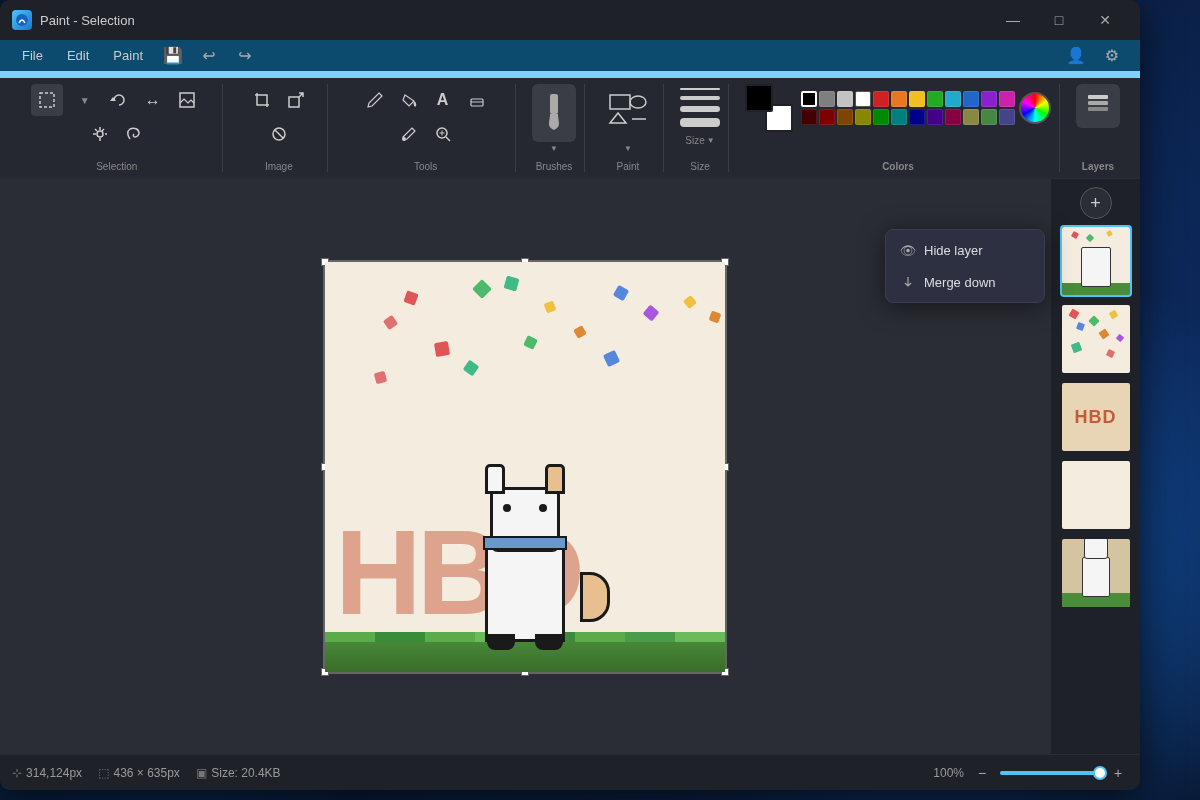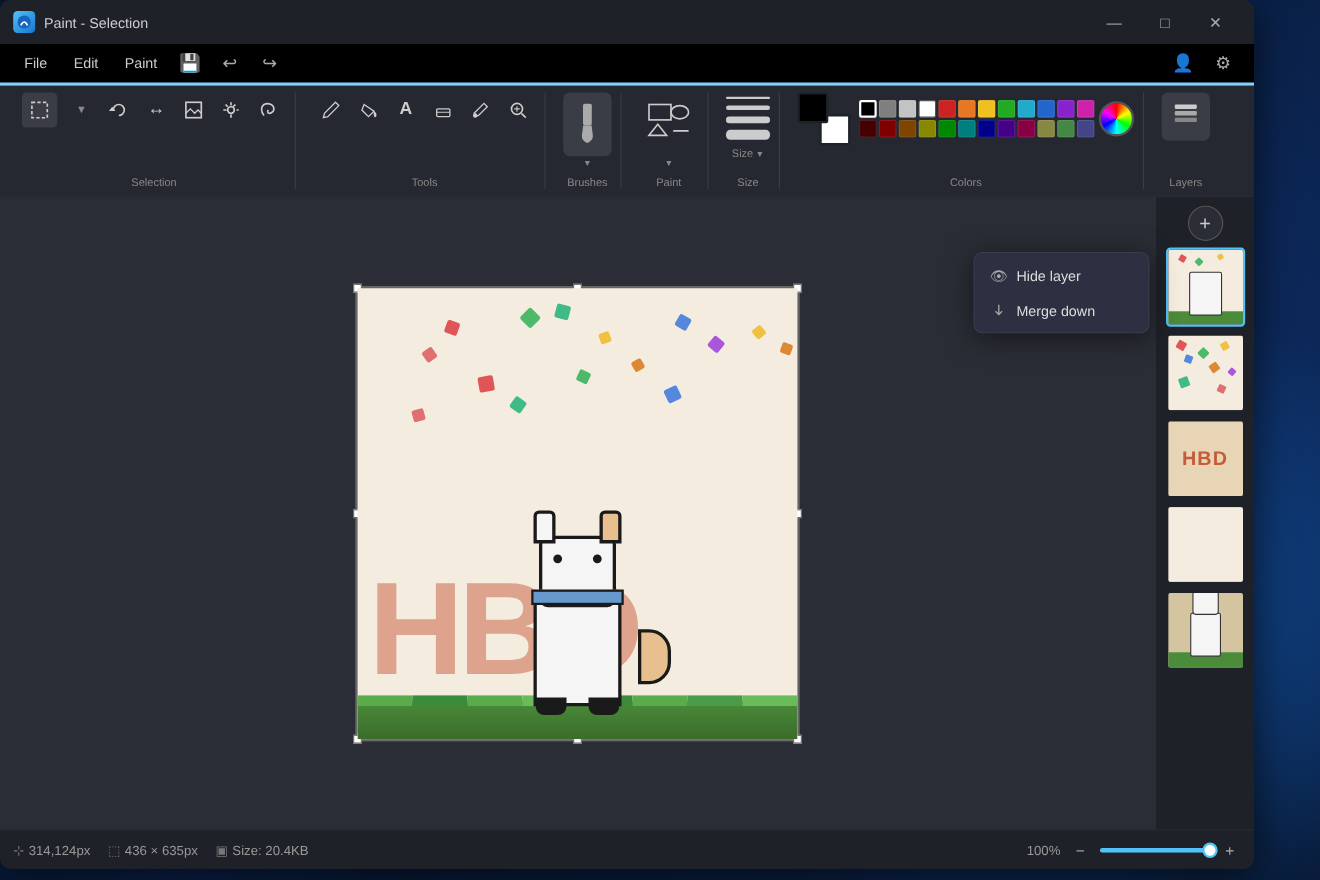--- a/index.html
+++ b/index.html
@@ -70,25 +70,25 @@
       font-size: 14px;
       cursor: pointer;
       border-radius: 4px;
     }
 
     
     .menu-bar {
       display: flex;
       align-items: center;
       height: 38px;
-      background: #000000;
+      background: #0c4a6e;
       padding: 0 12px;
       gap: 4px;
       flex-shrink: 0;
-      border-bottom: 3px solid #7dd3fc;
+      border-bottom: 7px solid #7dd3fc;
     }
     .menu-item {
       padding: 4px 10px;
       color: #ccc;
       font-size: 13px;
       border-radius: 4px;
       cursor: pointer;
     }
     .menu-action-btn {
       width: 32px; height: 28px;
@@ -114,21 +114,21 @@
       min-height: 100px;
     }
     .ribbon-group {
       display: flex;
       flex-direction: column;
       align-items: center;
       padding: 0 8px;
       border-right: 1px solid #3a3d45;
       gap: 4px;
     }
-    .ribbon-group:last-child { border-right: none; }
+    .ribbon-group:last-child { border-right: none; font-weight: bold; }
     .ribbon-group-label {
       font-size: 10px;
       color: #888;
       margin-top: auto;
       padding-top: 4px;
     }
     .ribbon-tools {
       display: flex;
       flex-wrap: wrap;
       gap: 2px;
@@ -455,20 +455,42 @@
         </div>
         <div class="ribbon-btn">
           <svg width="18" height="18" viewBox="0 0 18 18">
               <path d="M5 14 C2 10 2 6 5 4 C9 2 14 4 14 8 C14 10 12 12 10 12 C8 12 8 10 9 9" stroke="#ccc" stroke-width="1.5" fill="none"></path>
             </svg>
         </div>
       </div>
       <div class="ribbon-group-label">Selection</div>
     </div>
 
+    <div class="ribbon-group">
+      <div class="ribbon-tools">
+        <div class="ribbon-btn" title="Crop">
+          <svg width="18" height="18" viewBox="0 0 18 18">
+              <path d="M4 2 L4 14 L16 14 M2 4 L14 4 L14 16" stroke="#ccc" stroke-width="1.5" fill="none"></path>
+            </svg>
+        </div>
+        <div class="ribbon-btn" title="Resize">
+          <svg width="18" height="18" viewBox="0 0 18 18">
+              <rect x="2" y="6" width="10" height="10" fill="none" stroke="#ccc" stroke-width="1.5"></rect>
+              <path d="M12 2 L16 2 L16 6 M12 6 L16 2" stroke="#ccc" stroke-width="1.5" fill="none"></path>
+            </svg>
+        </div>
+        <div class="ribbon-btn">
+          <svg width="18" height="18" viewBox="0 0 18 18">
+              <circle cx="9" cy="9" r="6" fill="none" stroke="#ccc" stroke-width="1.5"></circle>
+              <path d="M5 5 L13 13" stroke="#ccc" stroke-width="1.5"></path>
+            </svg>
+        </div>
+      </div>
+      <div class="ribbon-group-label">Image</div>
+    </div>
 
     <div class="ribbon-group">
       <div class="ribbon-tools">
         <div class="ribbon-btn" title="Pencil">
           <svg width="18" height="18" viewBox="0 0 18 18">
               <path d="M13 2 L16 5 L6 15 L2 16 L3 12 Z" stroke="#ccc" stroke-width="1.2" fill="none"></path>
             </svg>
         </div>
         <div class="ribbon-btn" title="Fill">
           <svg width="18" height="18" viewBox="0 0 18 18">
@@ -535,21 +557,21 @@
         <div style="width:40px; height:6px; background:#ccc; border-radius:3px; cursor:pointer;"></div>
         <div style="width:40px; height:9px; background:#ccc; border-radius:4px; cursor:pointer;"></div>
       </div>
       <div style="display:flex; align-items:center; gap:2px; cursor:pointer;">
         <span style="font-size:10px; color:#888;">Size</span>
         <span class="dropdown-arrow">▼</span>
       </div>
       <div class="ribbon-group-label">Size</div>
     </div>
 
-    <div style="display:flex; flex-direction:column; padding:0 8px; border-right: 1px solid #3a3d45; gap:4px;">
+    <div style="display:flex; flex-direction:column; padding:0 8px; border-right: 1px solid #3a3d45; gap:4px;font-weight:bold;">
       <div class="colors-main">
 
         <div class="color-primary-secondary">
           <div class="color-secondary" style="background:#ffffff;"></div>
           <div class="color-primary" style="background:#000000;"></div>
         </div>
 
         <div style="display:flex; flex-direction:column; gap:2px;">
           <div class="color-swatches-row">
             <div class="color-swatch selected" style="background:#000000;"></div>

